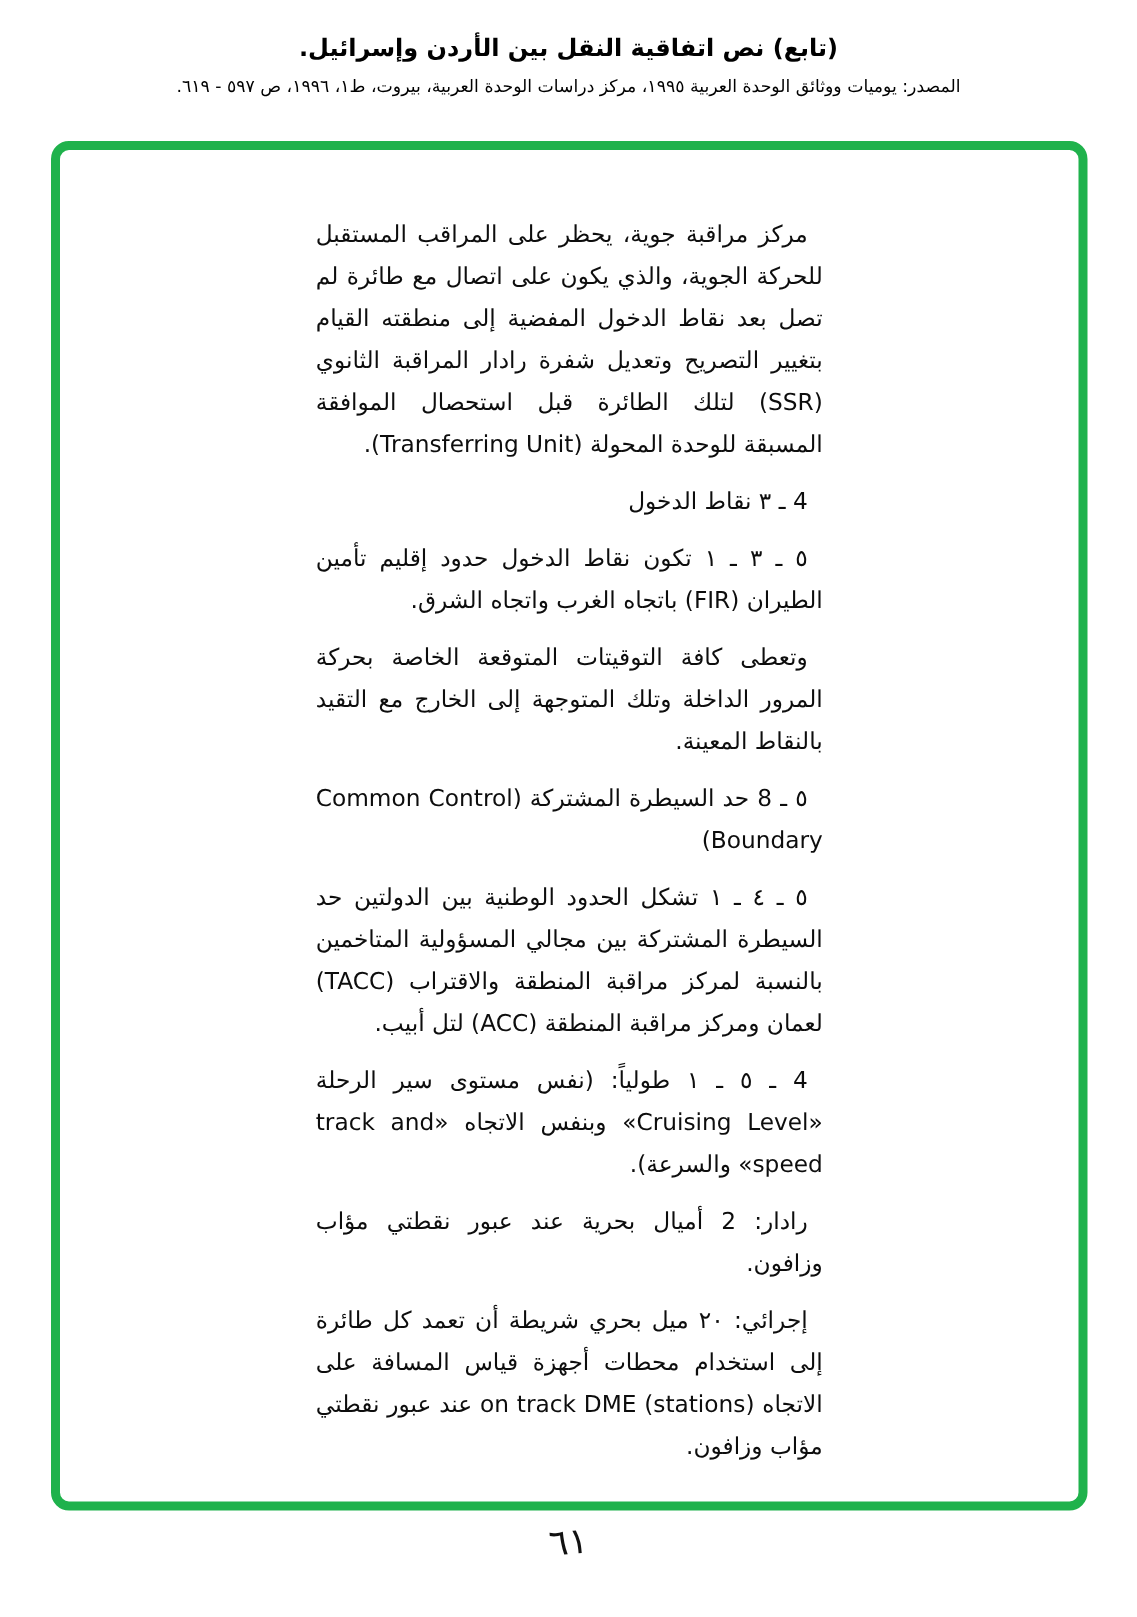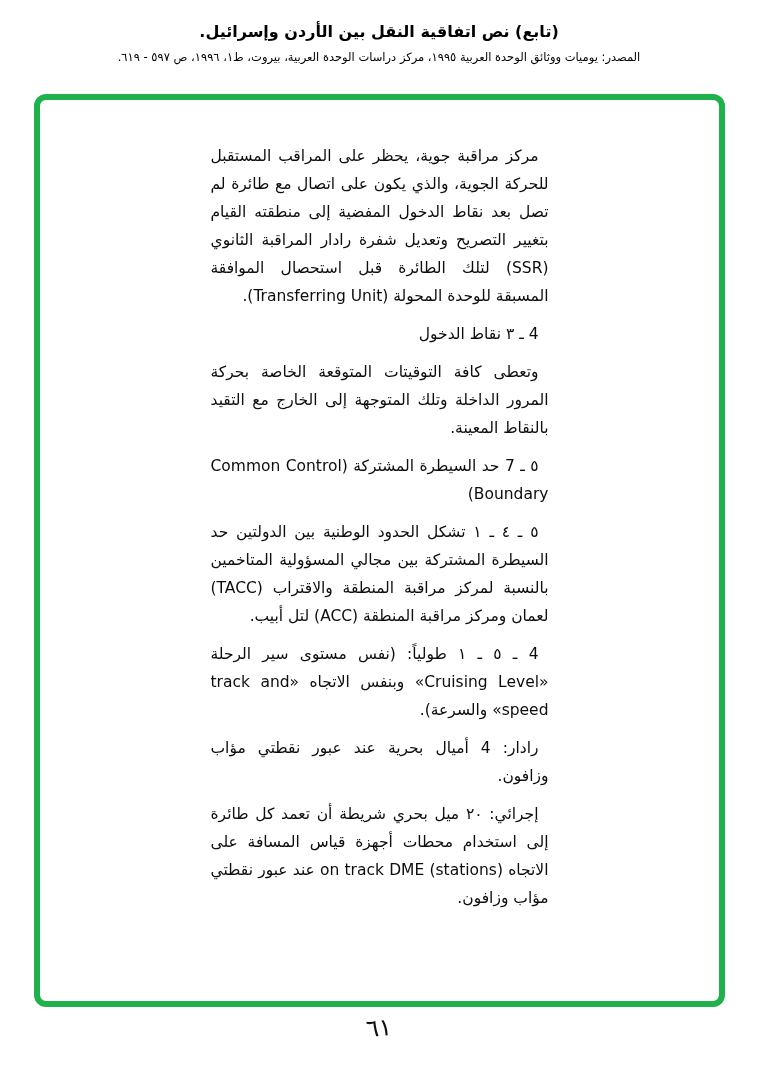--- a/index.html
+++ b/index.html
@@ -76,25 +76,26 @@
 
   <div class="hdr">
     <div class="hdr-title">(تابع) نص اتفاقية النقل بين الأردن وإسرائيل.</div>
     <div class="hdr-source">المصدر: يوميات ووثائق الوحدة العربية ١٩٩٥، مركز دراسات الوحدة العربية، بيروت، ط١، ١٩٩٦، ص ٥٩٧ - ٦١٩.</div>
   </div>
 
   <div class="frame">
     <div class="textcol">
         <div class="block paragraph">مركز مراقبة جوية، يحظر على المراقب المستقبل للحركة الجوية، والذي يكون على اتصال مع طائرة لم تصل بعد نقاط الدخول المفضية إلى منطقته القيام بتغيير التصريح وتعديل شفرة رادار المراقبة الثانوي (SSR) لتلك الطائرة قبل استحصال الموافقة المسبقة للوحدة المحولة (Transferring Unit).</div>
         <div class="block heading">4 ـ ٣ نقاط الدخول</div>
+        <div class="block paragraph">٥ ـ ٣ ـ ١ تكون نقاط الدخول حدود إقليم تأمين الطيران (FIR) باتجاه الغرب واتجاه الشرق.</div>
         <div class="block paragraph">وتعطى كافة التوقيتات المتوقعة الخاصة بحركة المرور الداخلة وتلك المتوجهة إلى الخارج مع التقيد بالنقاط المعينة.</div>
-        <div class="block heading">٥ ـ 7 حد السيطرة المشتركة (Common Control Boundary)</div>
+        <div class="block heading">٥ ـ 8 حد السيطرة المشتركة (Common Control Boundary)</div>
         <div class="block paragraph">٥ ـ ٤ ـ ١ تشكل الحدود الوطنية بين الدولتين حد السيطرة المشتركة بين مجالي المسؤولية المتاخمين بالنسبة لمركز مراقبة المنطقة والاقتراب (TACC) لعمان ومركز مراقبة المنطقة (ACC) لتل أبيب.</div>
         <div class="block paragraph">4 ـ ٥ ـ ١ طولياً: (نفس مستوى سير الرحلة «Cruising Level» وبنفس الاتجاه «track and speed» والسرعة).</div>
-        <div class="block paragraph">رادار: 4 أميال بحرية عند عبور نقطتي مؤاب وزافون.</div>
+        <div class="block paragraph">رادار: 2 أميال بحرية عند عبور نقطتي مؤاب وزافون.</div>
         <div class="block paragraph">إجرائي: ٢٠ ميل بحري شريطة أن تعمد كل طائرة إلى استخدام محطات أجهزة قياس المسافة على الاتجاه on track DME (stations) عند عبور نقطتي مؤاب وزافون.</div>
       </div>
   </div>
 
   <div class="pagenum">
     <span>٦١</span>
   </div>
 
 </div>
 

